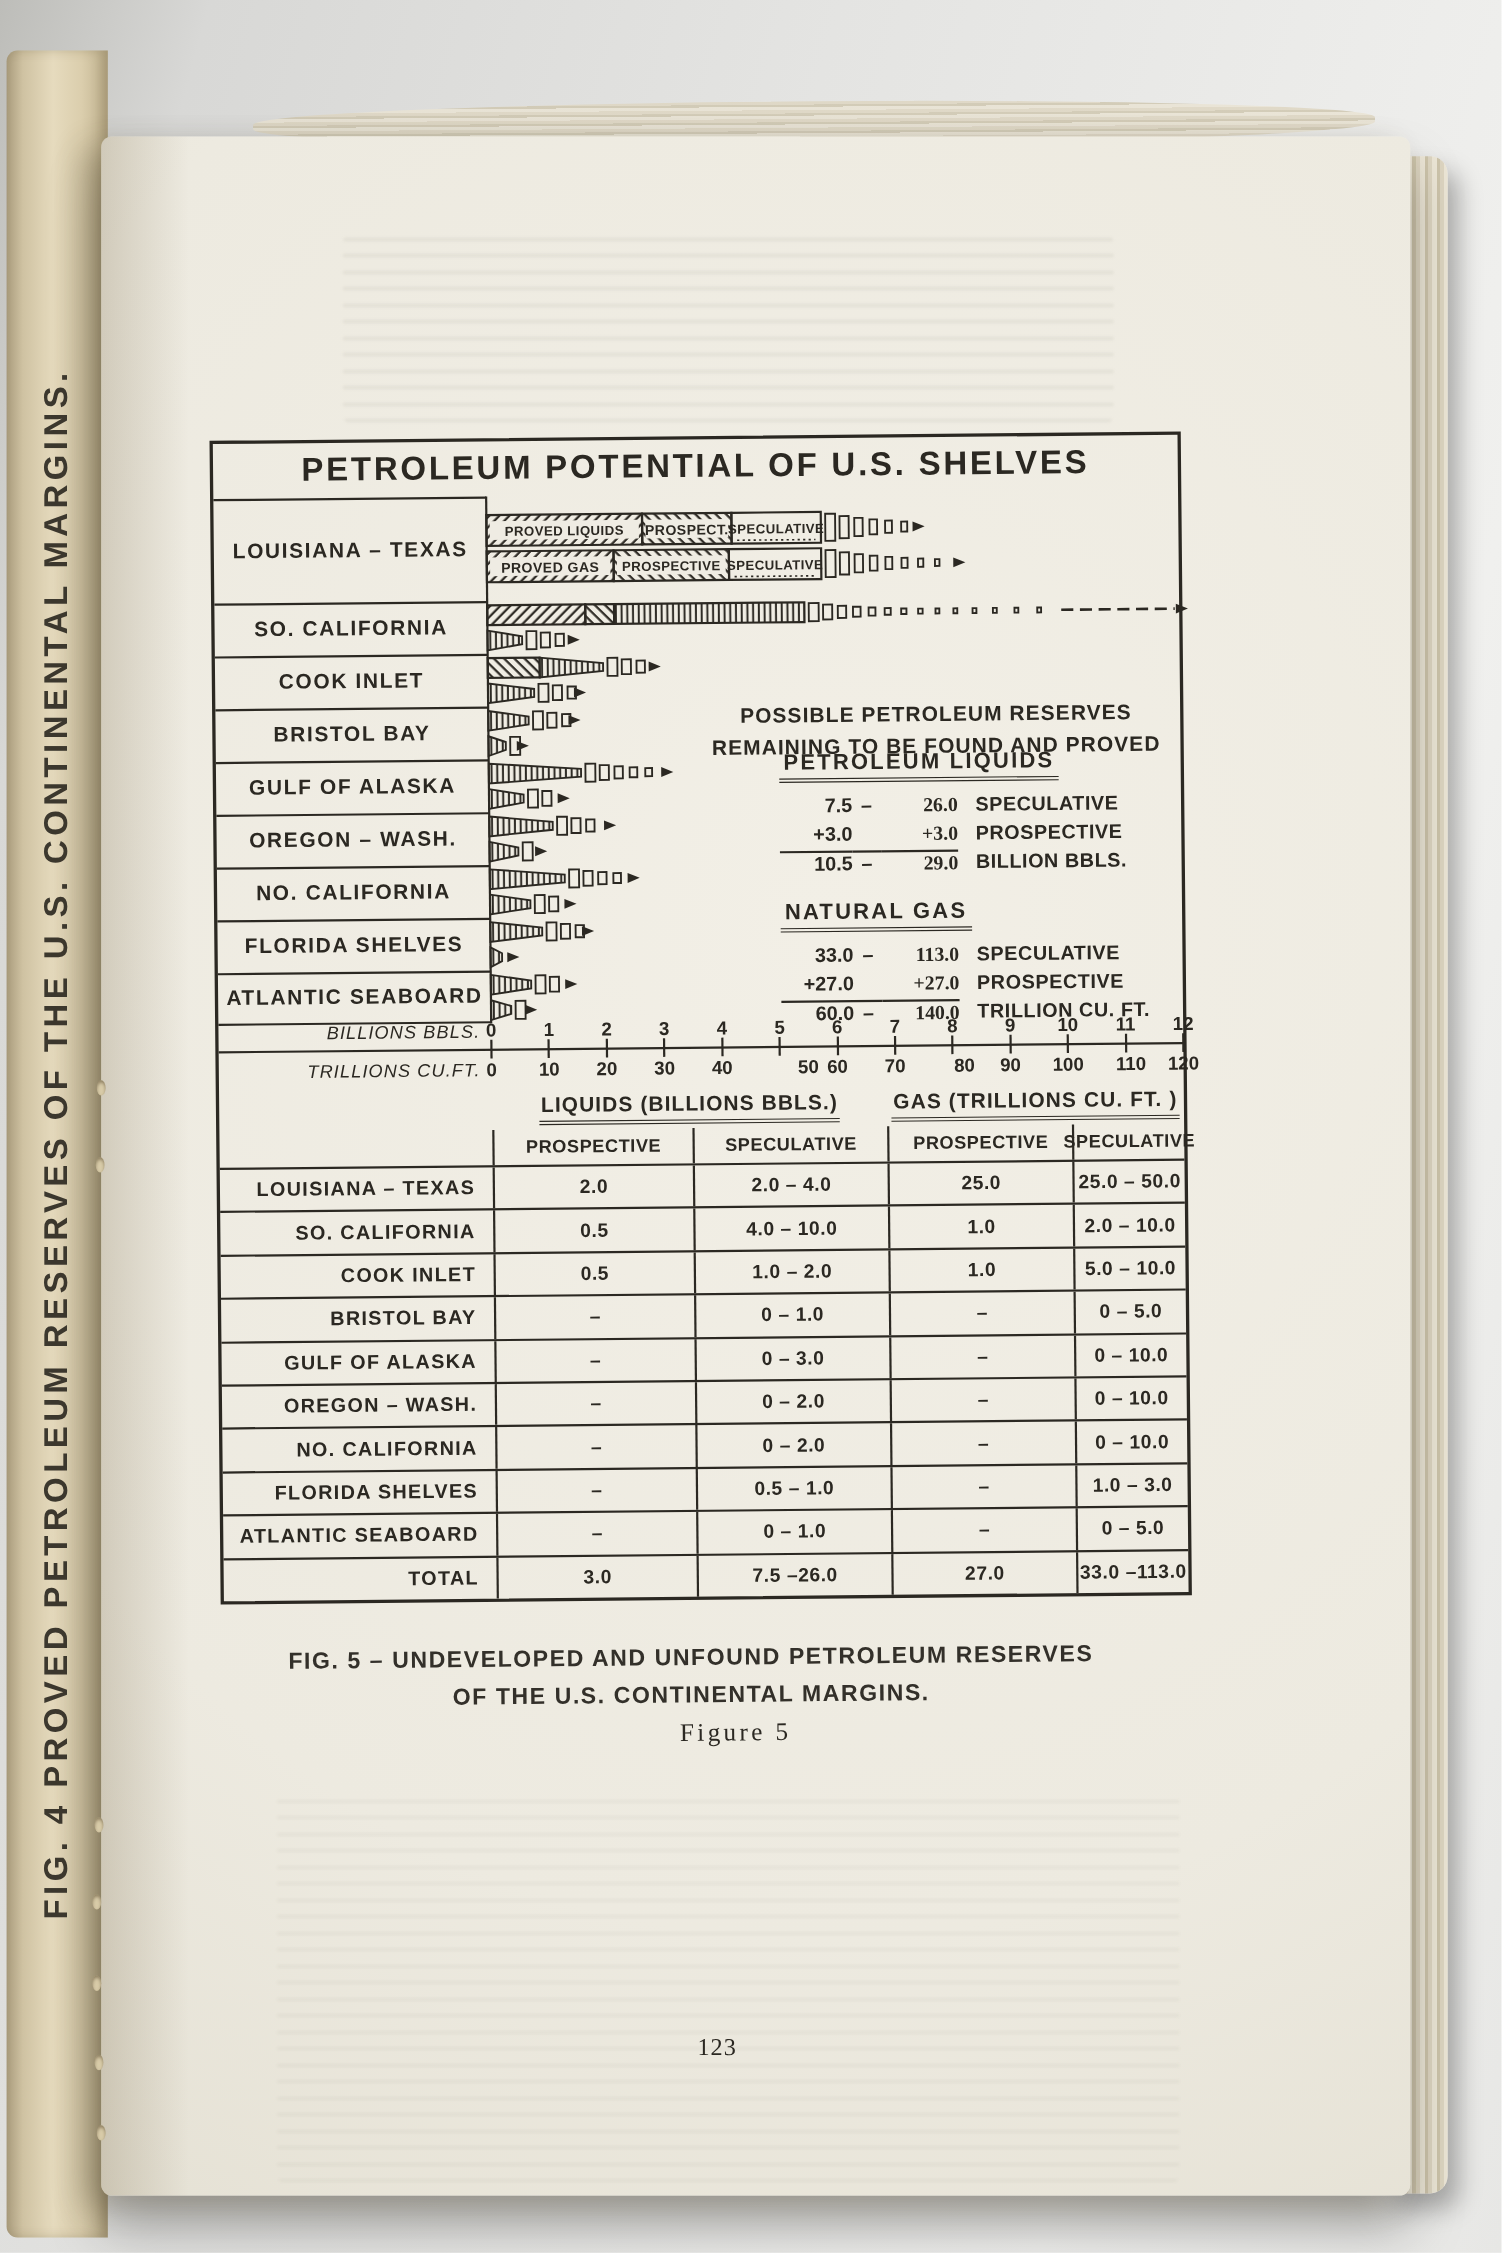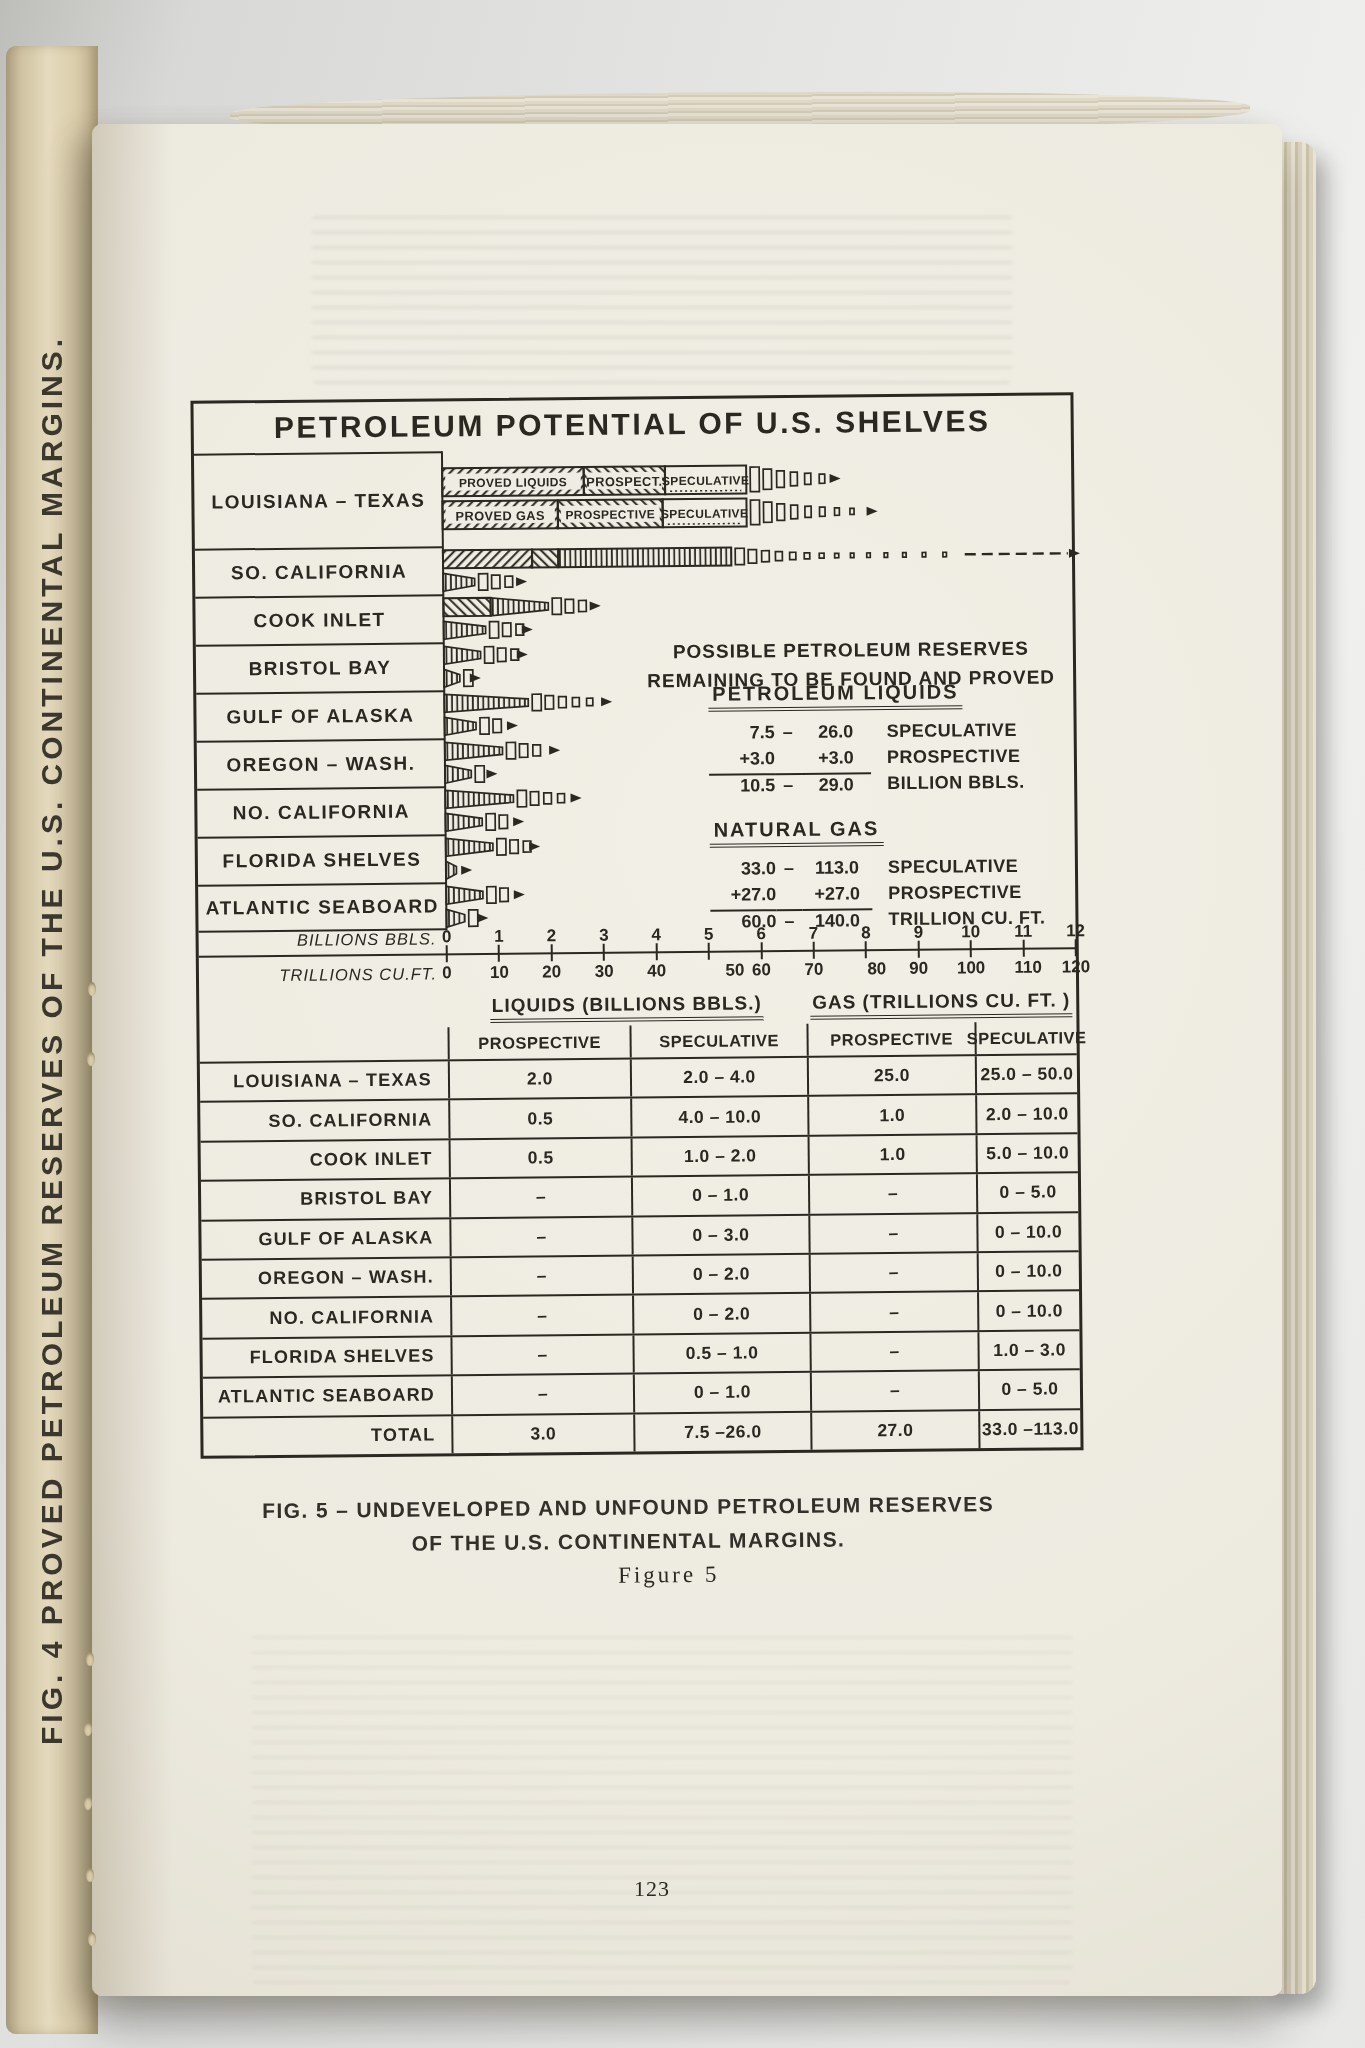--- a/index.html
+++ b/index.html
@@ -73,21 +73,21 @@
     font-size:19px;font-weight:bold;letter-spacing:1px;line-height:1.55;
   }
   .summary{position:absolute;font-weight:bold;}
   .summary .head{font-size:20px;letter-spacing:2px;border-bottom:4px double var(--ink);
     padding:0 4px 2px 4px;display:inline-block;}
   .sum-rows{margin-top:8px;}
   .sum-row{display:grid;grid-template-columns:66px 26px 70px auto;height:26px;
     font-size:18px;align-items:center;}
   .sum-row .a{text-align:right;}
   .sum-row .d{text-align:center;}
-  .sum-row .b{text-align:center;}
+  .sum-row .b{text-align:right;font-family:Liberation Serif, serif;}
   .sum-row .l{padding-left:16px;letter-spacing:.5px;white-space:nowrap;}
   .sum-row.sum .a,.sum-row.sum .d,.sum-row.sum .b{border-top:2.5px solid var(--ink);}
   
   .axis{position:absolute;left:0;top:529px;width:877px;height:64px;}
   .axis-line{position:absolute;left:0;top:23px;width:877px;height:2px;background:var(--ink);}
   .tick{position:absolute;top:15px;width:2px;height:17px;background:var(--ink);}
   .tick-num{position:absolute;width:40px;text-align:center;font-size:17px;font-weight:bold;}
   .tick-num.top{top:-3px;}
   .tick-num.bot{top:33px;}
   .axis-cap{position:absolute;width:232px;text-align:right;font-style:italic;font-size:16.5px;
@@ -111,21 +111,21 @@
   .t-row .cell{display:flex;align-items:center;justify-content:center;font-size:17.5px;
     letter-spacing:.5px;border-left:2px solid var(--ink);font-weight:bold;}
   .t-row .cell.region{justify-content:flex-end;padding-right:16px;border-left:none;
     font-size:18px;letter-spacing:1.2px;white-space:nowrap;}
   
   .caption{position:absolute;left:55px;top:1366px;width:950px;text-align:center;
     font-size:21px;font-weight:bold;letter-spacing:1.4px;line-height:1.6;color:#33302a;}
   .fig-num{position:absolute;left:70px;top:1438px;width:1000px;text-align:center;
     font-family:"Liberation Serif",serif;font-size:23px;letter-spacing:3px;}
   .page-num{position:absolute;left:505px;top:1724px;width:110px;text-align:center;
-    font-family:"Liberation Serif",serif;font-size:22px;letter-spacing:1px;margin-top:28px;}
+    font-family:"Liberation Serif",serif;font-size:22px;letter-spacing:1px;}
 </style>
 </head>
 <body>
 
 <svg width="0" height="0" style="position:absolute">
   <defs>
     <pattern id="p-fwd" width="6.5" height="6.5" patternUnits="userSpaceOnUse" patternTransform="rotate(45)">
       <line x1="3" y1="0" x2="3" y2="6.5" stroke="#2b2822" stroke-width="2"></line>
     </pattern>
     <pattern id="p-back" width="6.5" height="6.5" patternUnits="userSpaceOnUse" patternTransform="rotate(-45)">

